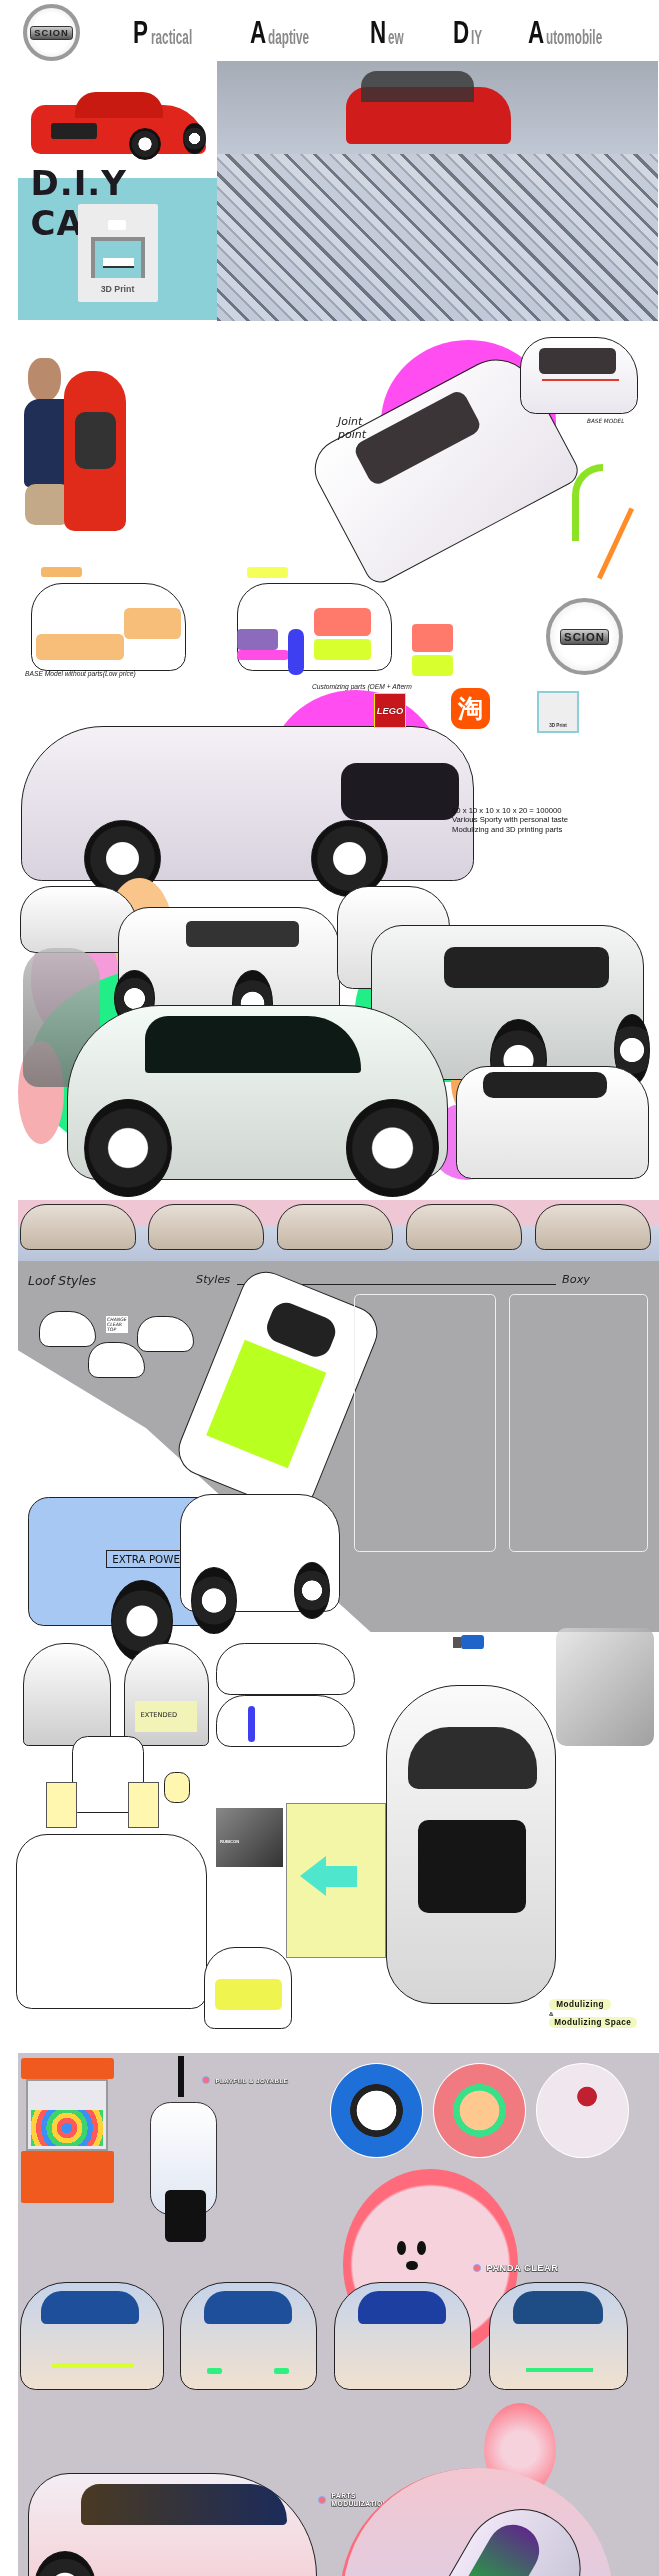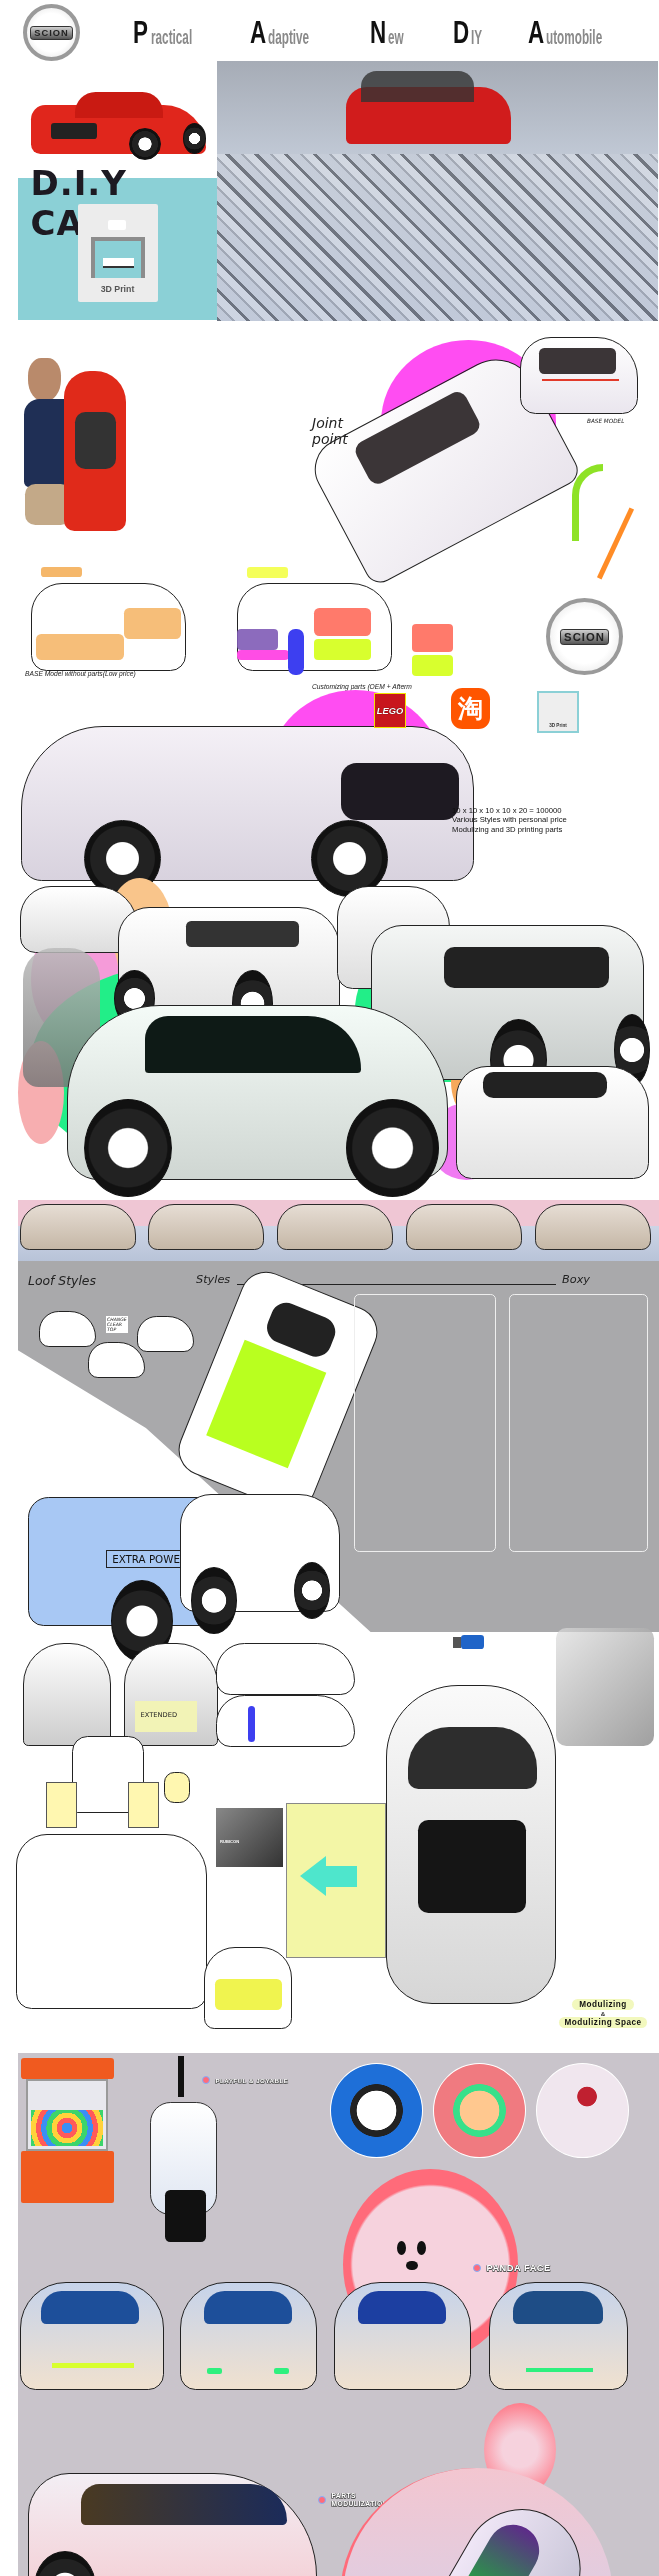--- a/index.html
+++ b/index.html
@@ -74,21 +74,21 @@
   <div class="abs" style="left:10.3px;top:18px;width:33px;height:44px;background:#b98a6b;border-radius:40% 40% 50% 50%;"></div>
   <div class="abs" style="left:6.2px;top:59px;width:46px;height:88px;background:#1f2f55;border-radius:15.5px 5.2px 5.2px 5.2px;"></div>
   <div class="abs" style="left:7.7px;top:144px;width:46px;height:41px;background:#c3a988;border-radius:10.3px;"></div>
   <div class="abs" style="left:46px;top:31px;width:62px;height:160px;background:#e02a1a;border-radius:26px 31px 10.3px 10.3px;"></div>
   <div class="abs" style="left:57px;top:72px;width:41px;height:57px;background:#333;border-radius:10.3px;"></div>
 </div>
 <div class="blob" style="left:381px;top:340px;width:175px;height:165px;background:#ff4df2;"></div>
 <div class="car-body" style="left:325px;top:392px;width:237px;height:149px;transform:rotate(-28deg);background:linear-gradient(160deg,#ffffff,#e9e4ec);">
   <div class="abs" style="left:46px;top:13px;width:124px;height:46px;background:#3b3537;border-radius:10.3px;"></div>
 </div>
-<div class="hand abs" style="left:312px;top:415px;font-size:14px;white-space:pre;">Joint
+<div class="hand abs" style="left:338px;top:415px;font-size:11px;white-space:pre;">Joint
 point</div>
 <div class="car-body" style="left:520px;top:337px;width:118px;height:77px;background:linear-gradient(180deg,#fff,#eae6ee);">
   <div class="abs" style="left:18px;top:10.3px;width:77px;height:26px;background:#3b3537;border-radius:5.2px;"></div>
   <div class="abs" style="left:20.6px;top:41px;width:77px;height:2.1px;background:#e23a2a;"></div>
 </div>
 <div class="hand abs" style="left:587px;top:418px;font-size:5.7px;">BASE MODEL</div>
 <div class="abs" style="left:572px;top:464px;width:31px;height:77px;border:7.2px solid #8ee226;border-right:none;border-bottom:none;border-radius:31px 0 0 0;"></div>
 <div class="abs" style="left:613px;top:505px;width:5.2px;height:77px;background:#ff8c26;transform:rotate(25deg);"></div>
 
 <div class="panel" style="left:20.6px;top:562px;width:165px;height:113px;">
@@ -126,21 +126,21 @@
 <div class="abs" style="left:451px;top:688px;width:39px;height:41px;background:#ff5500;border-radius:11.3px;display:flex;align-items:center;justify-content:center;">
   <span style="color:#fff;font-size:25px;font-weight:bold;font-family:'DejaVu Sans',sans-serif;">淘</span>
 </div>
 <div class="abs" style="left:537px;top:691px;width:42px;height:42px;background:#8bd0d6;padding:2.1px;">
   <div style="width:100%;height:100%;background:#eee;display:flex;align-items:flex-end;justify-content:center;padding-bottom:3.1px;">
     <span style="font-size:4.6px;font-weight:bold;color:#333;">3D Print</span>
   </div>
 </div>
 <div class="abs" style="left:452px;top:806px;font-size:7.7px;line-height:9.3px;color:#111;">
   <div>10 x 10 x 10 x 10 x 20 = 100000</div>
-  <div>Various Styles with personal price</div>
+  <div>Various Sporty with personal taste</div>
   <div>Modulizing and 3D printing parts</div>
 </div>
 
 <div class="blob" style="left:106px;top:878px;width:67px;height:108px;background:#f9c58b;"></div>
 <div class="blob" style="left:31px;top:917px;width:88px;height:124px;background:#f59bd9;"></div>
 <div class="blob" style="left:31px;top:963px;width:330px;height:206px;background:#22ee88;border-radius:48%;"></div>
 <div class="abs" style="left:355px;top:943px;width:289px;height:139px;background:#22ee88;border-radius:67px;"></div>
 <div class="blob" style="left:451px;top:1030px;width:93px;height:103px;background:#f6a95b;"></div>
 <div class="blob" style="left:428px;top:1103px;width:77px;height:77px;background:#f07af2;"></div>
 <div class="blob" style="left:17.5px;top:1041px;width:46px;height:103px;background:#f7aeb0;"></div>
@@ -196,21 +196,21 @@
 <div class="car-body" style="left:28px;top:1497px;width:206px;height:129px;background:#a8c8f4;border-radius:20.6px 31px 15.5px 15.5px;">
   <div class="abs" style="left:77px;top:52px;padding:2.1px 5.2px;border:1px solid #222;font-size:10.3px;font-family:'DejaVu Sans',sans-serif;color:#111;">EXTRA POWER</div>
   <div class="wheel" style="left:82px;top:82px;width:62px;height:82px;"></div>
 </div>
 <div class="car-body" style="left:180px;top:1494px;width:160px;height:118px;background:#fff;">
   <div class="wheel" style="left:10.3px;top:72px;width:46px;height:67px;"></div>
   <div class="wheel" style="left:113px;top:67px;width:36px;height:57px;"></div>
 </div>
 
 <div class="car-body" style="left:23px;top:1643px;width:88px;height:103px;background:linear-gradient(180deg,#fff,#ccc);border-radius:41px 41px 5.2px 5.2px;"></div>
-<div class="car-body" style="left:124px;top:1643px;width:94px;height:103px;background:linear-gradient(180deg,#fff,#ccc);border-radius:41px 41px 5.2px 5.2px;">
+<div class="car-body" style="left:124px;top:1643px;width:85px;height:103px;background:linear-gradient(180deg,#fff,#ccc);border-radius:41px 41px 5.2px 5.2px;">
   <div class="abs" style="left:10.3px;top:57px;width:62px;height:31px;background:#f2f3b6;"></div>
   <div class="hand abs" style="left:15.5px;top:67px;font-size:6.7px;font-style:normal;">EXTENDED</div>
 </div>
 <div class="car-body" style="left:216px;top:1643px;width:139px;height:52px;background:#fff;"></div>
 <div class="car-body" style="left:216px;top:1695px;width:139px;height:52px;background:#fff;">
   <div class="abs" style="left:31px;top:10.3px;width:7.2px;height:36px;background:#3d3ff0;border-radius:3.6px;"></div>
 </div>
 <div class="abs" style="left:46px;top:1736px;width:155px;height:98px;">
   <div class="abs" style="left:26px;top:0;width:72px;height:77px;background:#fff;border:1.5px solid #222;border-radius:15.5px 15.5px 5.2px 5.2px;"></div>
   <div class="abs" style="left:0;top:46px;width:31px;height:46px;background:#fff7b0;border:1px solid #555;"></div>
@@ -230,21 +230,21 @@
 </div>
 <div class="abs" style="left:286px;top:1803px;width:100px;height:155px;background:#f3f6a6;border:0.5px solid #888;">
   <div class="abs" style="left:13px;top:52px;width:0;height:0;border-top:20.6px solid transparent;border-bottom:20.6px solid transparent;border-right:26px solid #4ee6cc;"></div>
   <div class="abs" style="left:39px;top:62px;width:31px;height:20.6px;background:#4ee6cc;"></div>
 </div>
 <div class="abs" style="left:556px;top:1628px;width:98px;height:118px;background:linear-gradient(135deg,#ddd,#777);border-radius:10.3px;opacity:.7;"></div>
 <div class="car-body" style="left:15.5px;top:1834px;width:191px;height:175px;background:#fff;"></div>
 <div class="abs" style="left:204px;top:1947px;width:88px;height:82px;background:#fff;border:1.5px solid #222;border-radius:31px 31px 10.3px 10.3px;">
   <div class="abs" style="left:10.3px;top:31px;width:67px;height:31px;background:#f0f44f;border-radius:5.2px;"></div>
 </div>
-<div class="abs" style="left:549px;top:1999px;width:108px;text-align:center;">
+<div class="abs" style="left:549px;top:1999px;width:108px;">
   <div style="display:inline-block;background:#f2f8bd;border-radius:8.2px;padding:1px 7.2px;font-size:8.2px;font-weight:bold;color:#111;letter-spacing:0.5px;">Modulizing</div>
   <div style="font-size:6.2px;font-weight:bold;color:#333;">&amp;</div>
   <div style="display:inline-block;background:#f2f8bd;border-radius:8.2px;padding:1px 5.2px;font-size:8.2px;font-weight:bold;color:#111;letter-spacing:0.5px;">Modulizing Space</div>
 </div>
 
 <div class="panel" style="left:17.5px;top:2053px;width:642px;height:1456px;background:#c9c4cb;"></div>
 <div class="abs" style="left:20.6px;top:2058px;width:93px;height:144px;">
   <div class="abs" style="left:0;top:0;width:93px;height:20.6px;background:#f05a1f;border-radius:3.1px;"></div>
   <div class="abs" style="left:5.2px;top:20.6px;width:82px;height:72px;background:#e8e8ee;border:2.1px solid #9a9a9a;"></div>
   <div class="abs" style="left:10.3px;top:52px;width:72px;height:36px;background:repeating-radial-gradient(circle,#3b8ff5 0 5.2px,#ff5a5a 5.2px 10.3px,#ffd23b 10.3px 15.5px,#3cd46b 15.5px 20.6px);"></div>
@@ -263,21 +263,21 @@
 <div class="blob" style="left:433px;top:2063px;width:93px;height:95px;background:radial-gradient(circle,#ffc88f 0 30%,#38e08a 31% 40%,#f07a80 41%);border:1.5px solid #fff;"></div>
 <div class="blob" style="left:536px;top:2063px;width:93px;height:95px;background:radial-gradient(circle at 55% 35%,#c02030 0 12%,#f0e6ee 13%);border:1.5px solid #fff;"></div>
 <div class="blob" style="left:343px;top:2169px;width:175px;height:191px;background:radial-gradient(circle,#f6d2dd 60%,#ff6b7a 62%);"></div>
 <div class="abs" style="left:397px;top:2241px;width:31px;height:31px;">
   <div class="abs" style="left:0;top:0;width:9.3px;height:14.4px;background:#111;border-radius:50%;"></div>
   <div class="abs" style="left:19.6px;top:0;width:9.3px;height:14.4px;background:#111;border-radius:50%;"></div>
   <div class="abs" style="left:9.3px;top:19.6px;width:11.3px;height:9.3px;background:#111;border-radius:50%;"></div>
 </div>
 <div class="label-pill" style="left:473px;top:2263px;">
   <span class="dot"></span>
-  <span class="txt" style="font-size:9.3px;">PANDA FACE</span>
+  <span class="txt" style="font-size:9.3px;">PANDA CLEAR</span>
 </div>
 <div class="abs" style="left:19.6px;top:2277px;width:629px;height:113px;">
   <div class="car-body" style="left:0;top:5.2px;width:144px;height:108px;background:linear-gradient(180deg,#c6d3ea,#f0e1cf);border-radius:46px 46px 15.5px 15.5px;">
     <div class="abs" style="left:20.6px;top:7.7px;width:98px;height:33px;background:#1d4f9a;border-radius:20.6px 20.6px 5.2px 5.2px;"></div>
     <div class="abs" style="left:31px;top:80px;width:82px;height:5.2px;background:#d8ff2e;"></div>
   </div>
   <div class="car-body" style="left:160px;top:5.2px;width:137px;height:108px;background:linear-gradient(180deg,#c6d3ea,#f0e1cf);border-radius:46px 46px 15.5px 15.5px;">
     <div class="abs" style="left:23px;top:7.7px;width:88px;height:33px;background:#1d4f9a;border-radius:20.6px 20.6px 5.2px 5.2px;"></div>
     <div class="abs" style="left:26px;top:85px;width:15.5px;height:6.2px;background:#2ef07e;border-radius:2.1px;"></div>
     <div class="abs" style="left:93px;top:85px;width:15.5px;height:6.2px;background:#2ef07e;border-radius:2.1px;"></div>

